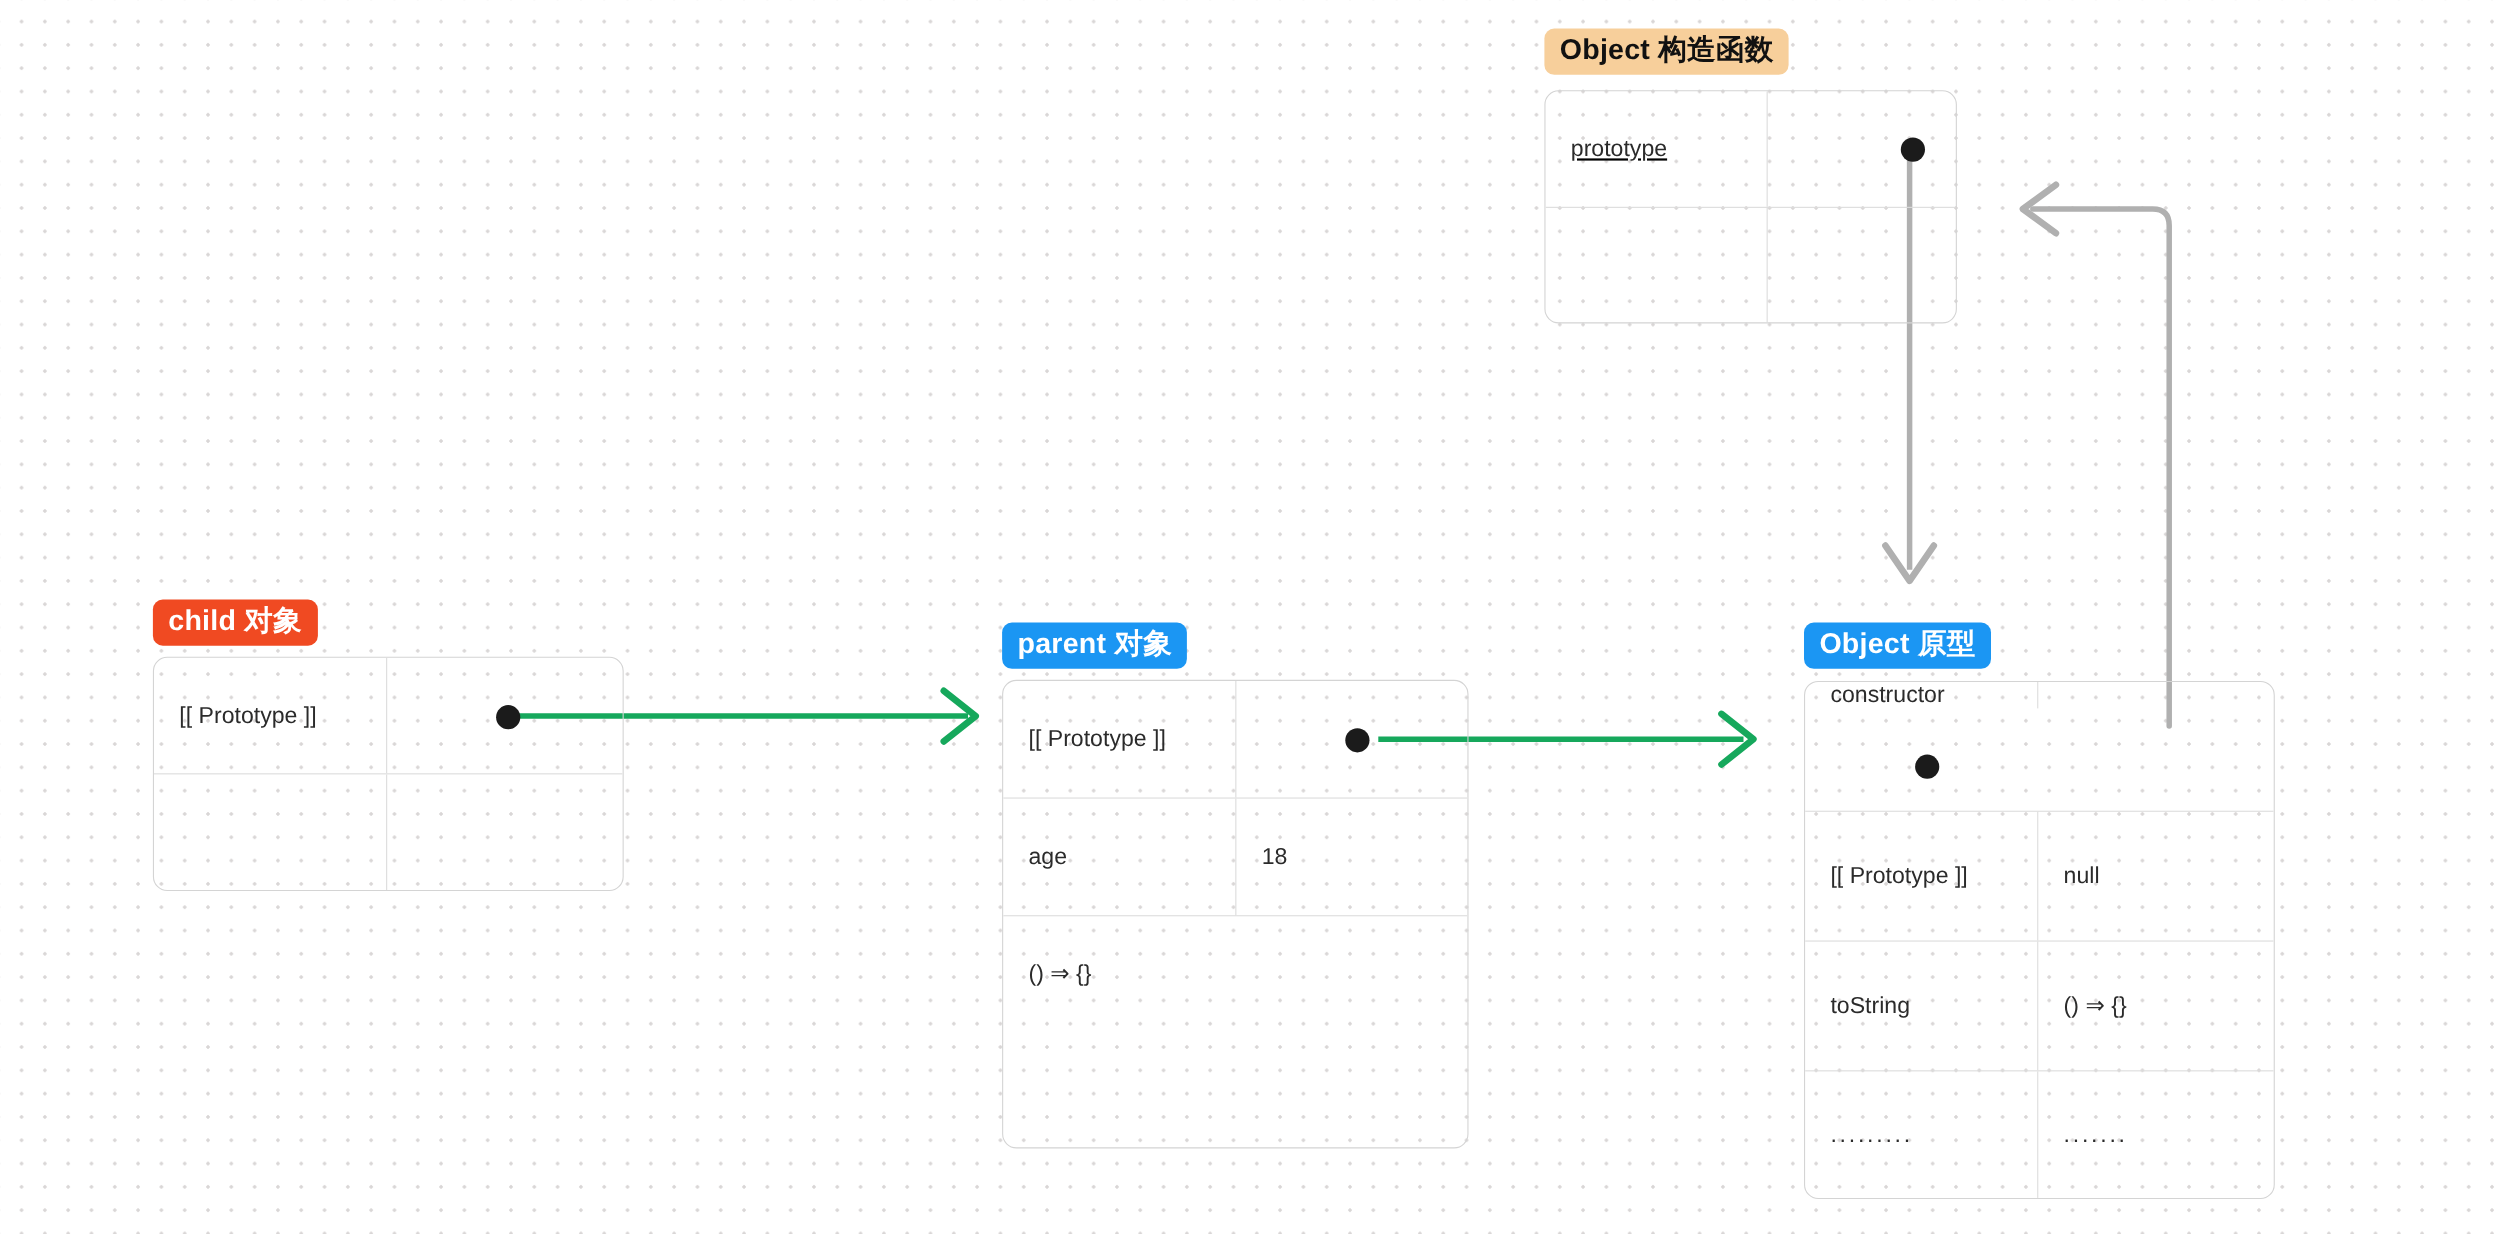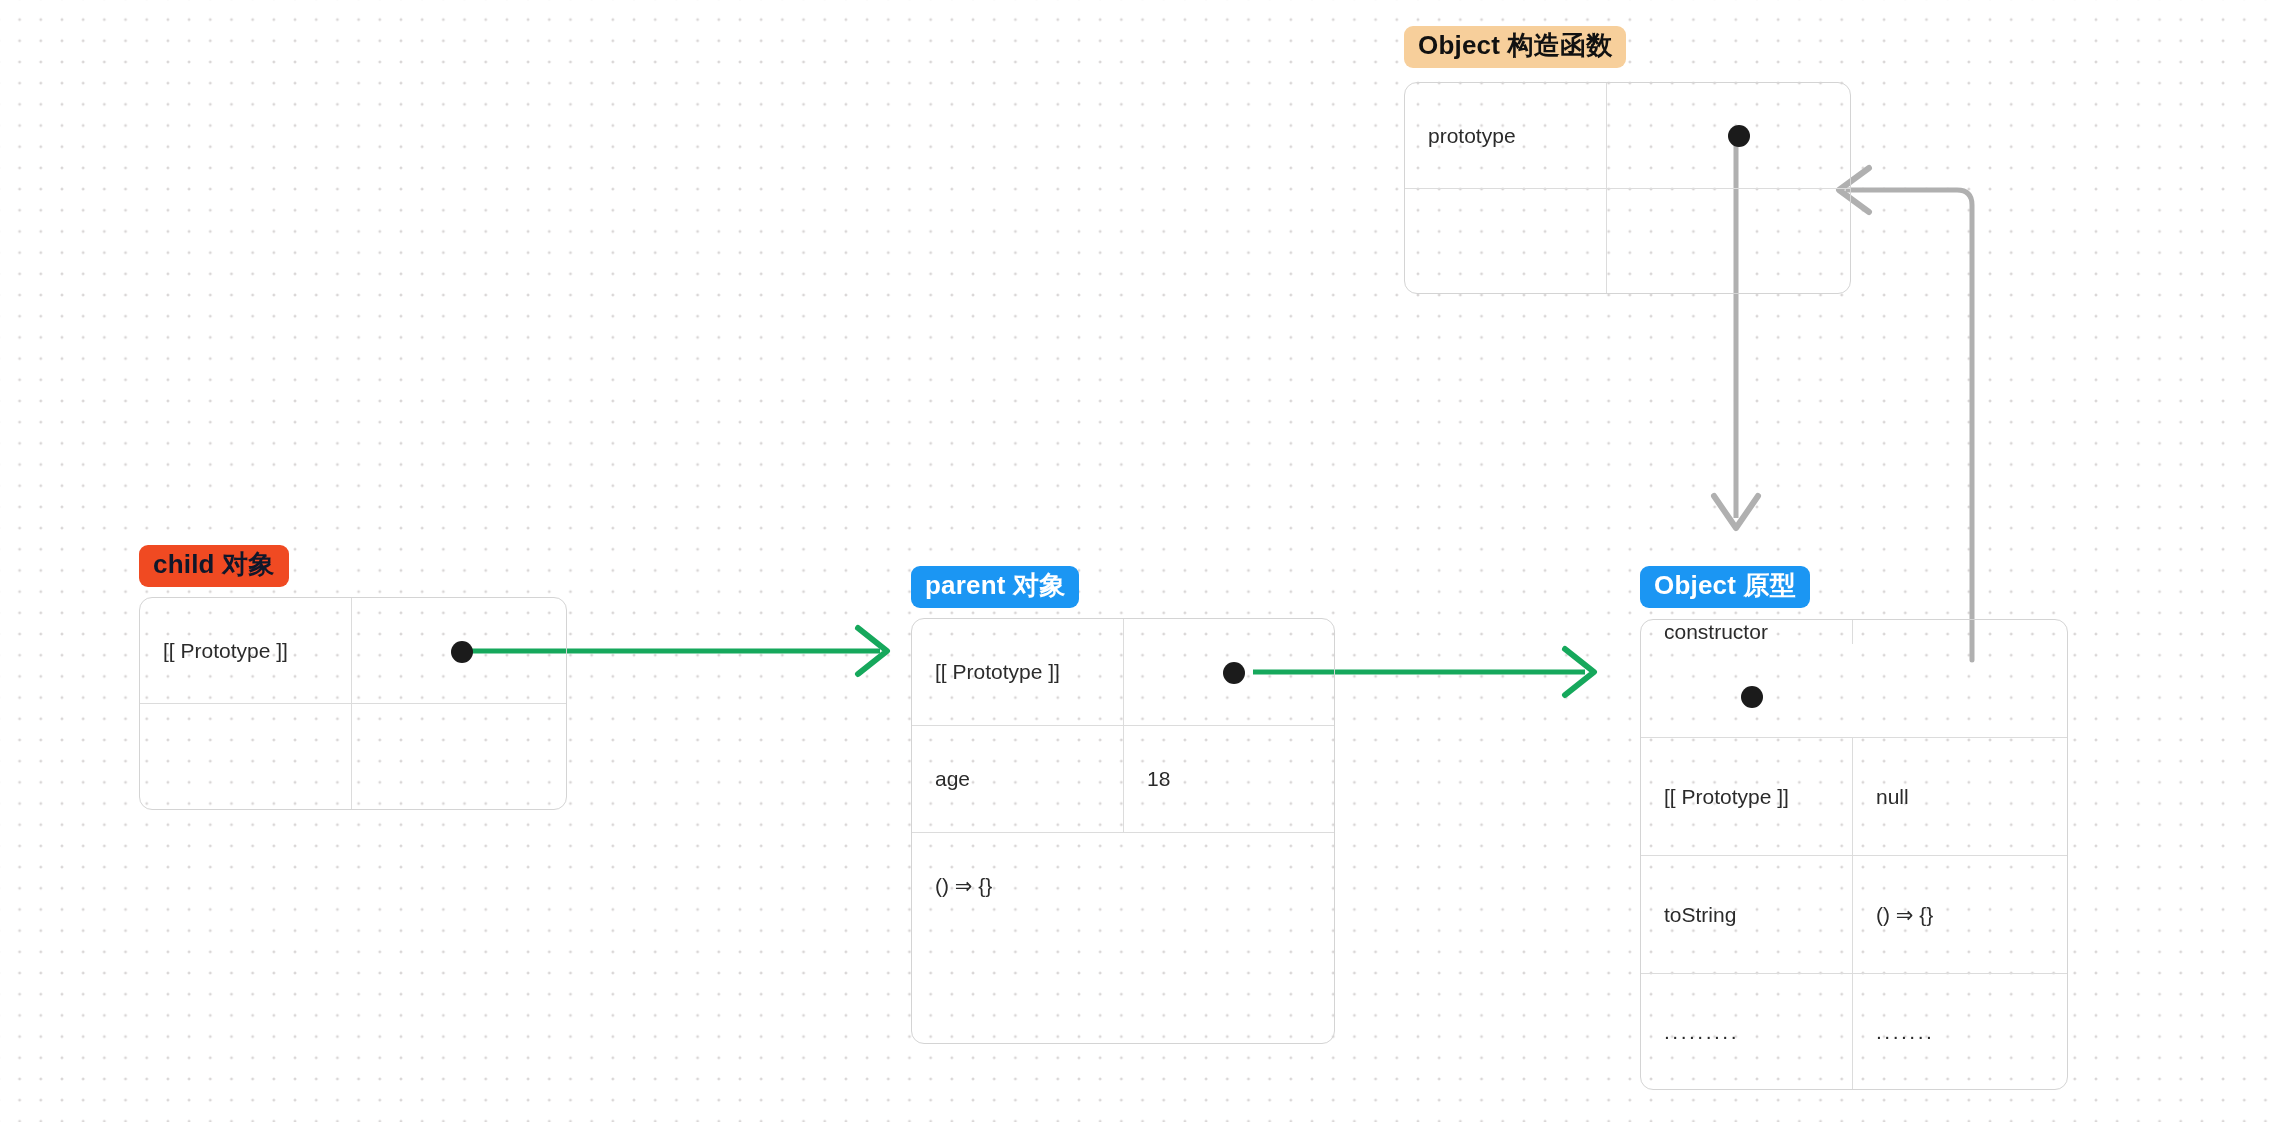--- a/index.html
+++ b/index.html
@@ -120,34 +120,34 @@
     </g>
 
     <g>
       <path d="M 1972 660 L 1972 205 Q 1972 190 1957 190 L 1848 190" fill="none" stroke="#b0b0b0" stroke-width="5" stroke-linecap="round"></path>
       <polyline points="1869,168 1839,190 1869,212" fill="none" stroke="#b0b0b0" stroke-width="6" stroke-linecap="round" stroke-linejoin="round"></polyline>
     </g>
   </svg>
 
   <div class="pill" style="left:1404px; top:26px; background:#f7cf9b; color:#111111;">Object 构造函数</div>
 
-  <div class="table" style="left:1404px; top:82px; width:447px; height:212px;">
+  <div class="table" style="left:1404px; top:82px; width:375px; height:212px;text-decoration:underline;">
     <div class="row" style="height:106px;">
       <div class="cell key" style="width:202px;">prototype</div>
       <div class="cell val">
         <span class="anchor-dot" style="left:121px; top:42px;"></span>
       </div>
     </div>
     <div class="row" style="height:106px;">
       <div class="cell key" style="width:202px;"></div>
       <div class="cell val"></div>
     </div>
   </div>
 
-  <div class="pill" style="left:139px; top:545px; background:#f04a22; color:#0f172a;">child 对象</div>
+  <div class="pill" style="left:139px; top:545px; background:#f04a22; color:#ffffff;">child 对象</div>
 
   <div class="table" style="left:139px; top:597px; width:428px; height:213px;">
     <div class="row" style="height:106px;">
       <div class="cell key" style="width:212px;">[[ Prototype ]]</div>
       <div class="cell val">
         <span class="anchor-dot" style="left:99px; top:43px;"></span>
       </div>
     </div>
     <div class="row" style="height:106px;">
       <div class="cell key" style="width:212px;"></div>

